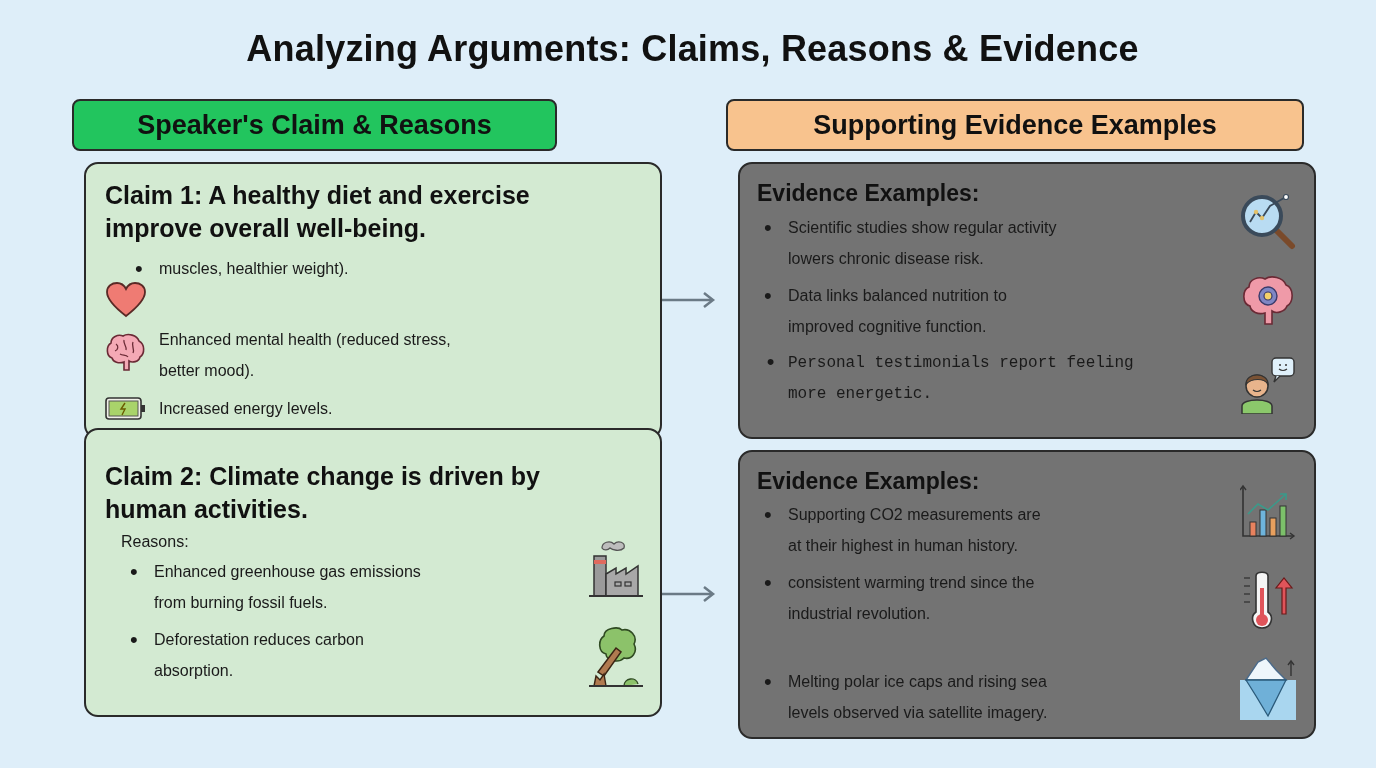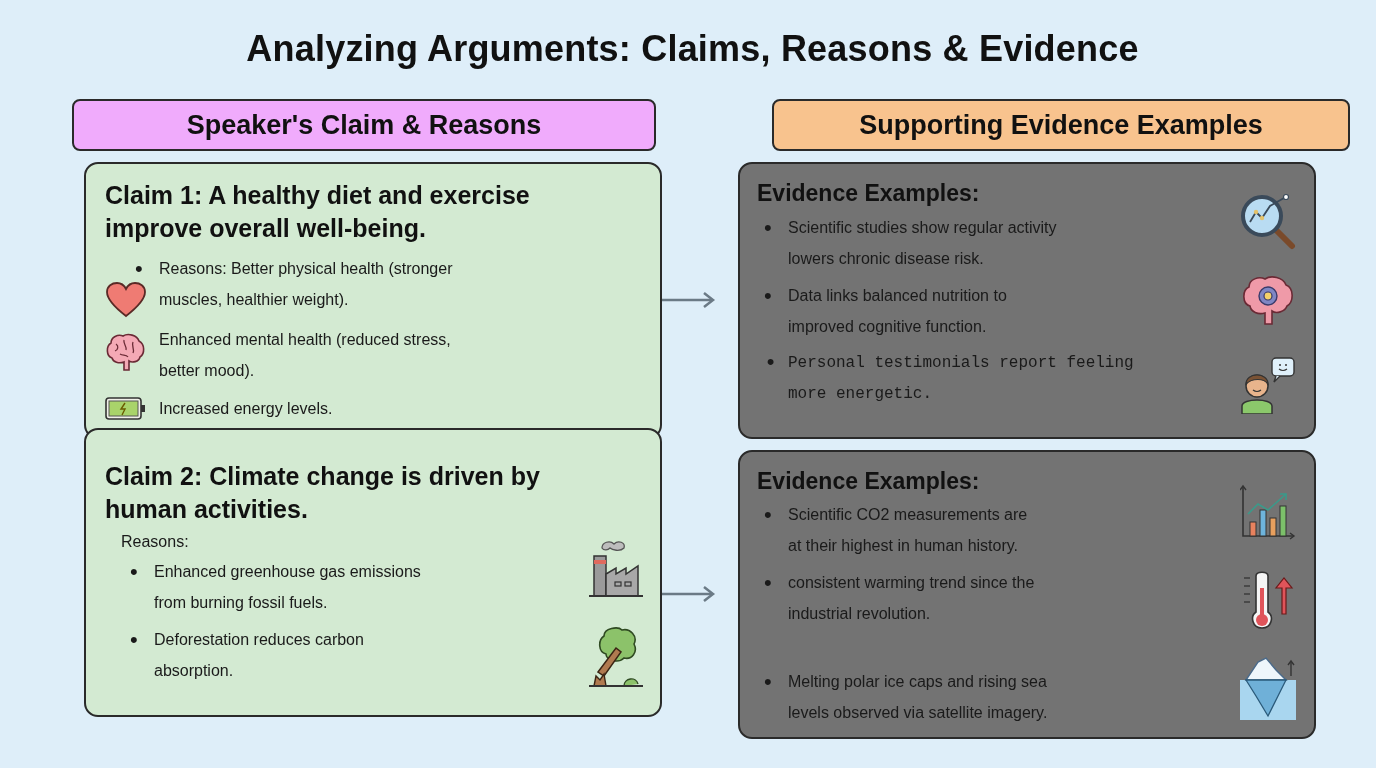--- a/index.html
+++ b/index.html
@@ -15,22 +15,22 @@
     text-align: center; font-size: 36px; font-weight: bold; color: #111;
     letter-spacing: 0.2px;
     padding-left: 9px;
   }
   .header-box {
     position: absolute; top: 99px; height: 52px;
     border: 2px solid #2a2a2a; border-radius: 8px;
     display: flex; align-items: center; justify-content: center;
     font-size: 27px; font-weight: bold; color: #111;
   }
-  .header-left { left: 72px; width: 584px; background: #f0abfc; text-align: center; }
-  .header-right { left: 726px; width: 578px; background: #f8c38e; margin-left: 46px; }
+  .header-left { left: 72px; width: 485px; background: #22c55e; text-align: center; }
+  .header-right { left: 726px; width: 578px; background: #f8c38e; }
 
   .card {
     position: absolute; border: 2px solid #2a2a2a; border-radius: 14px; margin-left: 12px;
   }
   .card-green { background: #d3ead2; }
   .card-yellow { background: #737373; }
   .c1 { left: 72px; top: 162px; width: 578px; height: 277px; }
   .c2 { left: 72px; top: 428px; width: 578px; height: 289px; }
   .e1 { left: 726px; top: 162px; width: 578px; height: 277px; }
   .e2 { left: 726px; top: 450px; width: 578px; height: 289px; }
@@ -61,21 +61,20 @@
 <div class="header-box header-right">
   <span>Supporting Evidence Examples</span>
 </div>
 
 <div class="card card-green c1">
   <div class="claim-title" style="left:19px;top:15px;">
     <div>Claim 1: A healthy diet and exercise</div>
     <div>improve overall well-being.</div>
   </div>
   <div class="txt bullet" style="left:73px;top:89px;">
-    <div>Reasons: Better physical health (stronger</div>
     <div>muscles, healthier weight).</div>
   </div>
   <svg class="icon" style="left:19px;top:117px;" width="42" height="38" viewBox="0 0 42 38">
     <path d="M21 35 C 8 25, 2 18, 2 11 C 2 5, 7 2, 12 2 C 16 2, 19 4, 21 8 C 23 4, 26 2, 30 2 C 35 2, 40 5, 40 11 C 40 18, 34 25, 21 35 Z" fill="#ef7b73" stroke="#5a2a26" stroke-width="1.8"></path>
   </svg>
   <div class="txt" style="left:73px;top:160px;">
     <div>Enhanced mental health (reduced stress,</div>
     <div>better mood).</div>
   </div>
   <svg class="icon" style="left:18px;top:168px;" width="42" height="44" viewBox="0 0 42 44">
@@ -170,21 +169,21 @@
     <path d="M2 58 L2 50 C 2 42, 32 42, 32 50 L 32 58 Z" fill="#8bc86b" stroke="#333" stroke-width="1.5"></path>
     <circle cx="17" cy="30" r="11" fill="#e8b48c" stroke="#333" stroke-width="1.5"></circle>
     <path d="M6 28 C 6 16, 28 16, 28 28 C 24 22, 12 22, 6 28 Z" fill="#7a5234" stroke="#333" stroke-width="1.2"></path>
     <path d="M13 34 Q 17 37, 21 34" fill="none" stroke="#333" stroke-width="1.2"></path>
   </svg>
 </div>
 
 <div class="card card-yellow e2">
   <div class="ev-head" style="left:17px;top:16px;">Evidence Examples:</div>
   <div class="txt bullet" style="left:48px;top:47px;">
-    <div>Scientific CO2 measurements are</div>
+    <div>Supporting CO2 measurements are</div>
     <div>at their highest in human history.</div>
   </div>
   <svg class="icon" style="left:500px;top:32px;" width="56" height="56" viewBox="0 0 56 56">
     <polyline points="3,2 3,52 54,52" fill="none" stroke="#333" stroke-width="1.6"></polyline>
     <polyline points="0,6 3,2 6,6" fill="none" stroke="#333" stroke-width="1.4"></polyline>
     <polyline points="50,49 54,52 50,55" fill="none" stroke="#333" stroke-width="1.4"></polyline>
     <rect x="10" y="38" width="6" height="14" fill="#e8825e" stroke="#333" stroke-width="1"></rect>
     <rect x="20" y="26" width="6" height="26" fill="#6eb4dc" stroke="#333" stroke-width="1"></rect>
     <rect x="30" y="34" width="6" height="18" fill="#e8a05e" stroke="#333" stroke-width="1"></rect>
     <rect x="40" y="22" width="6" height="30" fill="#7cc06a" stroke="#333" stroke-width="1"></rect>

